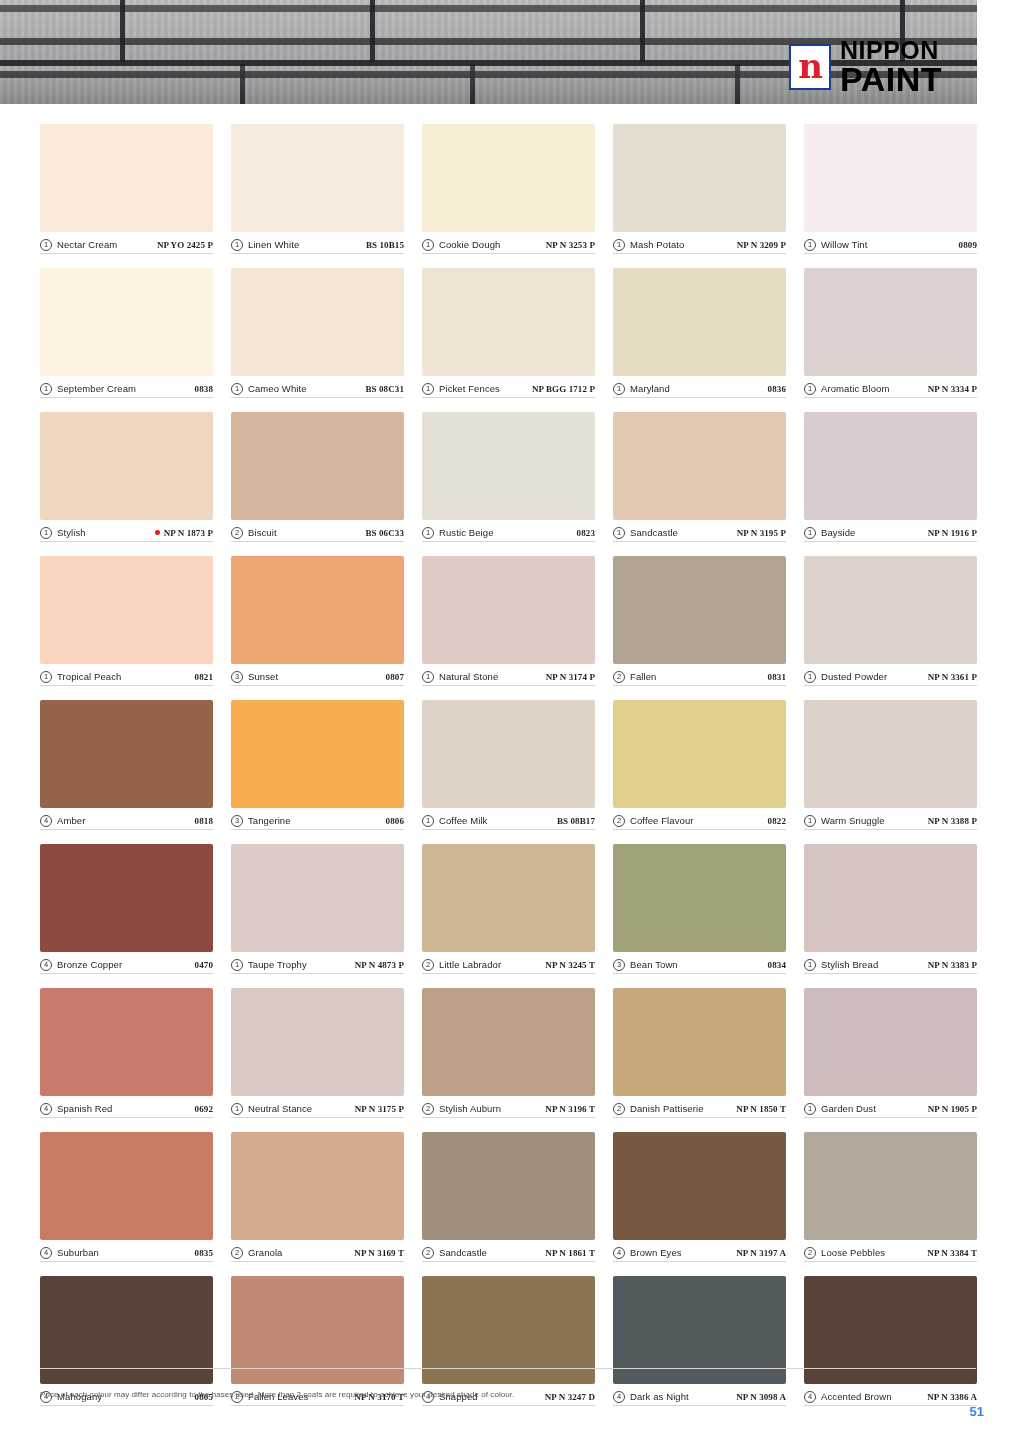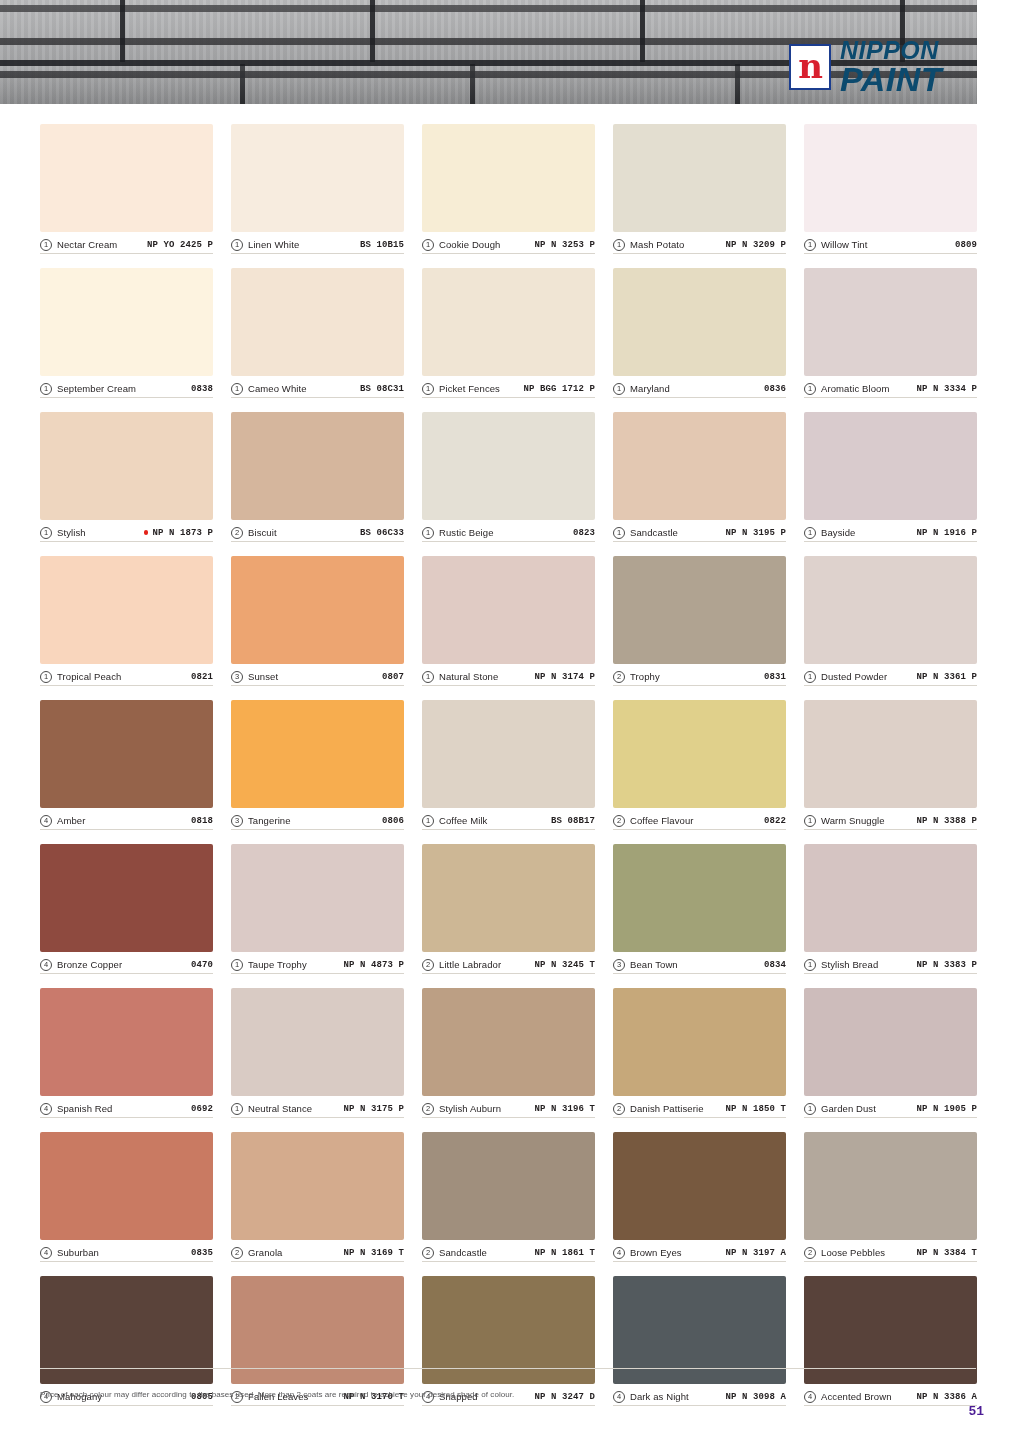--- a/index.html
+++ b/index.html
@@ -69,24 +69,23 @@
     font-family: "DejaVu Serif", serif;
     font-weight: bold;
     font-size: 34px;
     color: #d8202f;
     line-height: 1;
     letter-spacing: -1px;
     position: relative;
     top: -1px;
   }
   .logo-text {
-    color: #0c4a6e;
+    color: #000000;
     font-family: "Liberation Sans", sans-serif;
     font-weight: bold;
-    font-style: italic;
     line-height: 0.98;
     letter-spacing: 0.5px;
   }
   .logo-text .l1 { font-size: 25px; display: block; }
   .logo-text .l2 { font-size: 34px; display: block; }
 
   
   .swatch-grid {
     position: absolute;
     left: 40px;
@@ -130,21 +129,21 @@
     font-size: 9.5px;
     color: #231f20;
     font-family: "Liberation Sans", sans-serif;
     letter-spacing: 0.1px;
   }
   .swatch-code {
     margin-left: auto;
     font-size: 9px;
     font-weight: bold;
     color: #231f20;
-    font-family: Liberation Mono, monospace;
+    font-family: Liberation Serif, serif;
     letter-spacing: 0.1px;
     display: flex;
     align-items: center;
     justify-content: center;
   }
   .red-dot {
     width: 4.5px;
     height: 4.5px;
     background: #e32219;
     border-radius: 50%;
@@ -169,22 +168,22 @@
     color: #58585a;
     font-family: "Liberation Sans", sans-serif;
     letter-spacing: 0.05px;
   }
   .page-number {
     position: absolute;
     right: 40px;
     top: 1404px;
     font-size: 13px;
     font-weight: bold;
-    color: #4c1d95;
-    font-family: Liberation Mono, monospace;
+    color: #3b82f6;
+    font-family: Liberation Sans, sans-serif;
   }
 </style>
 </head>
 <body>
 
 <div class="header">
   <div class="brick-texture"></div>
 
   <div class="brick-seam" style="left:0;top:60px;width:977px;height:6px;"></div>
   <div class="brick-seam" style="left:120px;top:0;width:5px;height:62px;"></div>
@@ -386,21 +385,21 @@
         <span class="swatch-name">Natural Stone</span>
         <span class="swatch-code">
           <span>NP N 3174 P</span>
         </span>
       </div>
     </div>
     <div class="swatch-cell">
       <div class="swatch-chip" style="background: rgb(176, 163, 145);"></div>
       <div class="swatch-meta">
         <span class="base-badge">2</span>
-        <span class="swatch-name">Trophy</span>
+        <span class="swatch-name">Fallen</span>
         <span class="swatch-code">
           <span>0831</span>
         </span>
       </div>
     </div>
     <div class="swatch-cell">
       <div class="swatch-chip" style="background: rgb(222, 210, 205);"></div>
       <div class="swatch-meta">
         <span class="base-badge">1</span>
         <span class="swatch-name">Dusted Powder</span>

